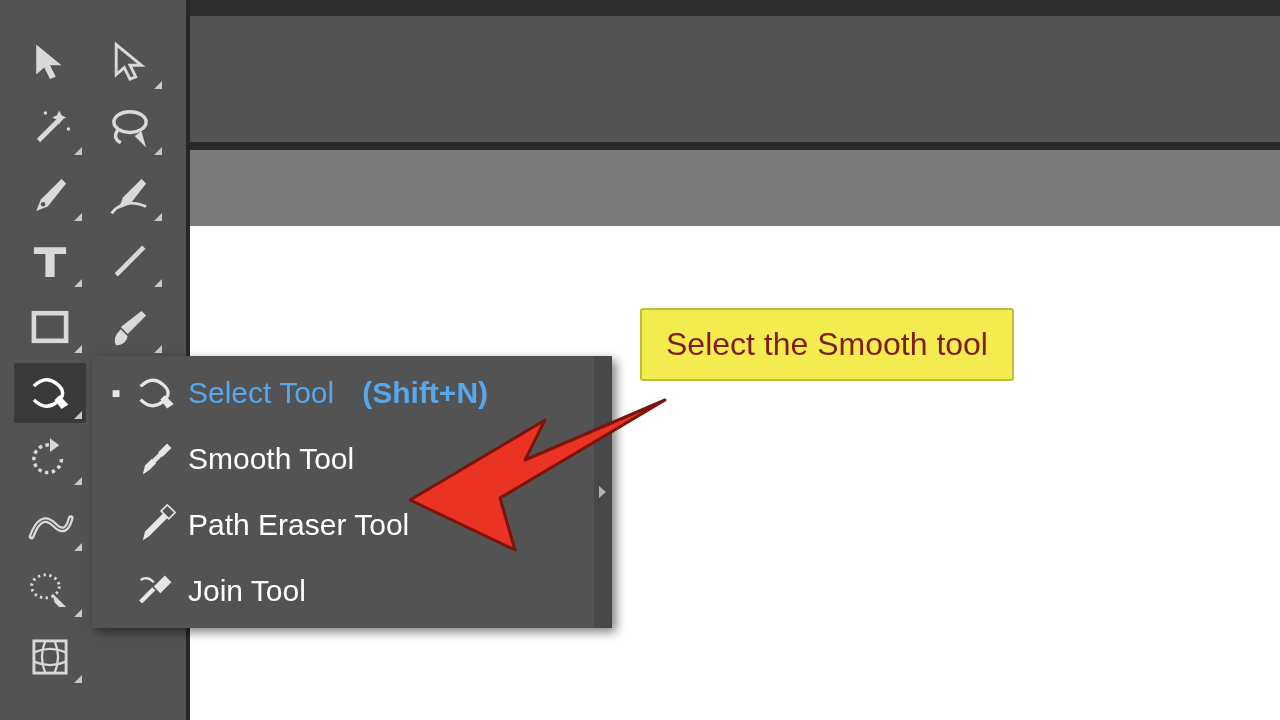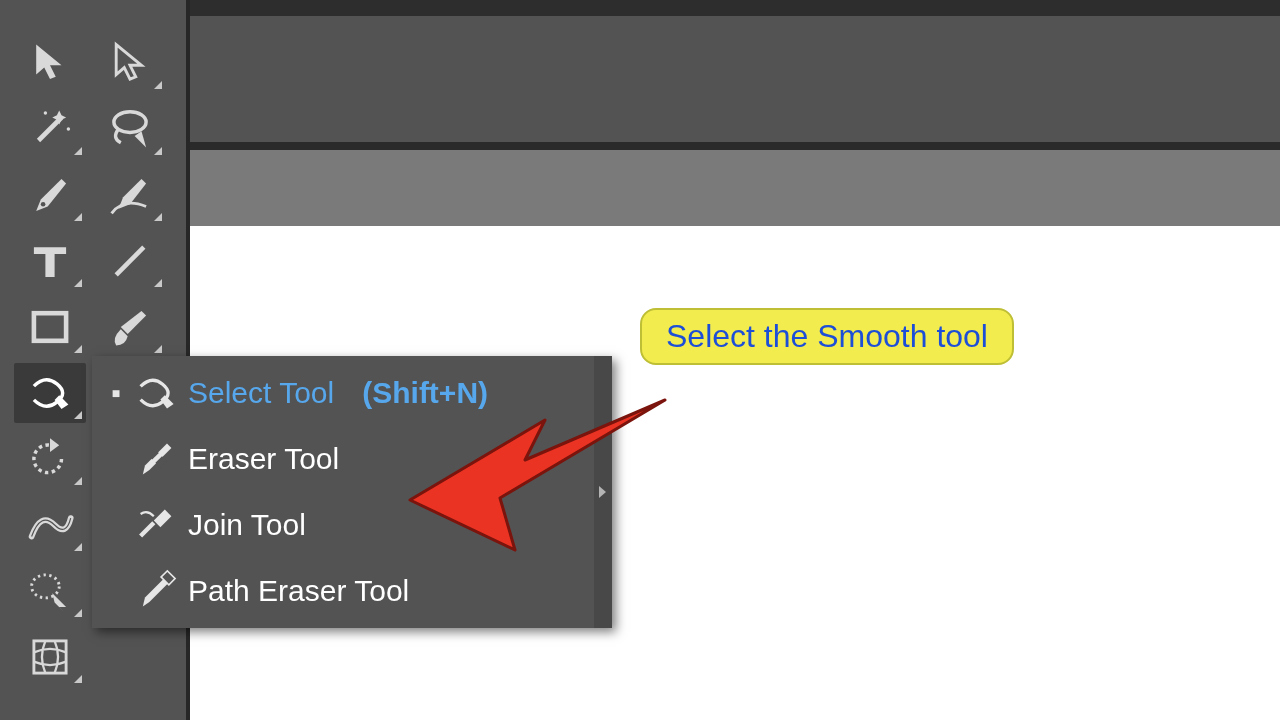--- a/index.html
+++ b/index.html
@@ -125,26 +125,26 @@
   }
   .flyout .tearoff::before{
     content:""; position:absolute; top:50%; left:5px; transform:translateY(-50%);
     width:0;height:0;border-left:7px solid #b4b4b4;border-top:6px solid transparent;border-bottom:6px solid transparent;
   }
 
   
   .callout {
     position:absolute;
     left: 640px; top: 308px;
-    padding: 8px 24px;
+    padding: 16px 24px;
     background:#f2ec4e;
     border:2px solid #bfbf36;
-    border-radius:16px;
+    border-radius:3px;
     font-size:32px;
-    color:#1d4ed8;
+    color:#7f1d1d;
   }
   .arrow {
     position:absolute;
     left: 405px; top: 390px;
     width: 270px; height: 170px;
     pointer-events:none;
   }
 </style>
 </head>
 <body>
@@ -298,45 +298,45 @@
     <div class="flyout-row">
       <span class="fr-mark"></span>
       <span class="fr-icon">
         <svg viewBox="0 0 40 40">
           <path d="M30 6 L34 10 L14 30 L8 34 L10 26 Z" fill="currentColor"></path>
           <line x1="16" y1="20" x2="22" y2="14" stroke="#535353" stroke-width="1.5"></line>
           <line x1="20" y1="24" x2="26" y2="18" stroke="#535353" stroke-width="1.5"></line>
           <line x1="24" y1="28" x2="30" y2="22" stroke="#535353" stroke-width="1.5"></line>
         </svg>
       </span>
-      <span class="fr-name">Eraser Tool</span>
+      <span class="fr-name">Smooth Tool</span>
     </div>
 
     <div class="flyout-row">
       <span class="fr-mark"></span>
       <span class="fr-icon">
         <svg viewBox="0 0 40 40">
+          <path d="M30 6 L34 10 L14 30 L8 34 L10 26 Z" fill="currentColor"></path>
+          <rect x="26" y="4" width="10" height="8" transform="rotate(45 31 8)" fill="#535353" stroke="currentColor" stroke-width="1.5"></rect>
+        </svg>
+      </span>
+      <span class="fr-name">Path Eraser Tool</span>
+    </div>
+
+    <div class="flyout-row">
+      <span class="fr-mark"></span>
+      <span class="fr-icon">
+        <svg viewBox="0 0 40 40">
           <path d="M6 30 L18 18" stroke="currentColor" stroke-width="4" fill="none"></path>
           <path d="M28 6 L34 12 L24 22 L18 16 Z" fill="currentColor"></path>
           <path d="M6 10 Q 12 6 18 12" stroke="currentColor" stroke-width="2" fill="none"></path>
         </svg>
       </span>
       <span class="fr-name">Join Tool</span>
     </div>
-
-    <div class="flyout-row">
-      <span class="fr-mark"></span>
-      <span class="fr-icon">
-        <svg viewBox="0 0 40 40">
-          <path d="M30 6 L34 10 L14 30 L8 34 L10 26 Z" fill="currentColor"></path>
-          <rect x="26" y="4" width="10" height="8" transform="rotate(45 31 8)" fill="#535353" stroke="currentColor" stroke-width="1.5"></rect>
-        </svg>
-      </span>
-      <span class="fr-name">Path Eraser Tool</span>
-    </div>
   </div>
 
   <div class="callout">
     <span>Select the Smooth tool</span>
   </div>
 
   <svg class="arrow" viewBox="0 0 270 170">
     <path d="M260 10 L120 70 L140 30 L5 110 L110 160 L95 108 Z" fill="#eb3323" stroke="#7a140c" stroke-width="3" stroke-linejoin="round"></path>
   </svg>
 

